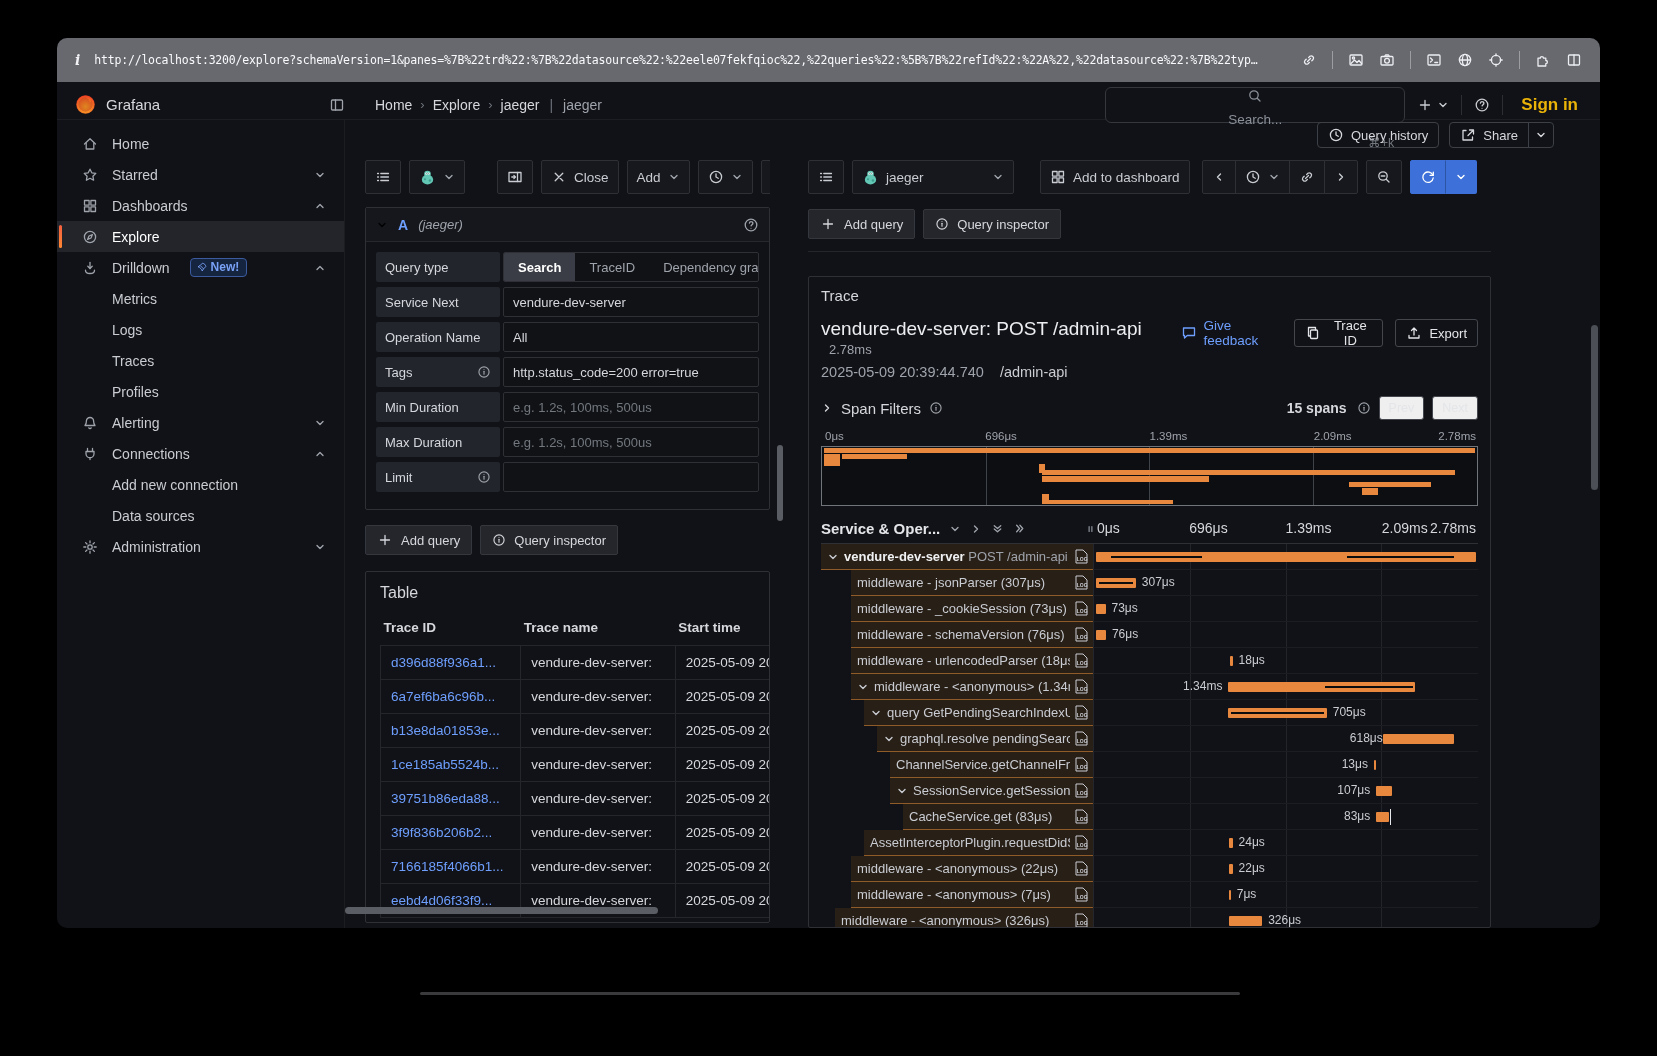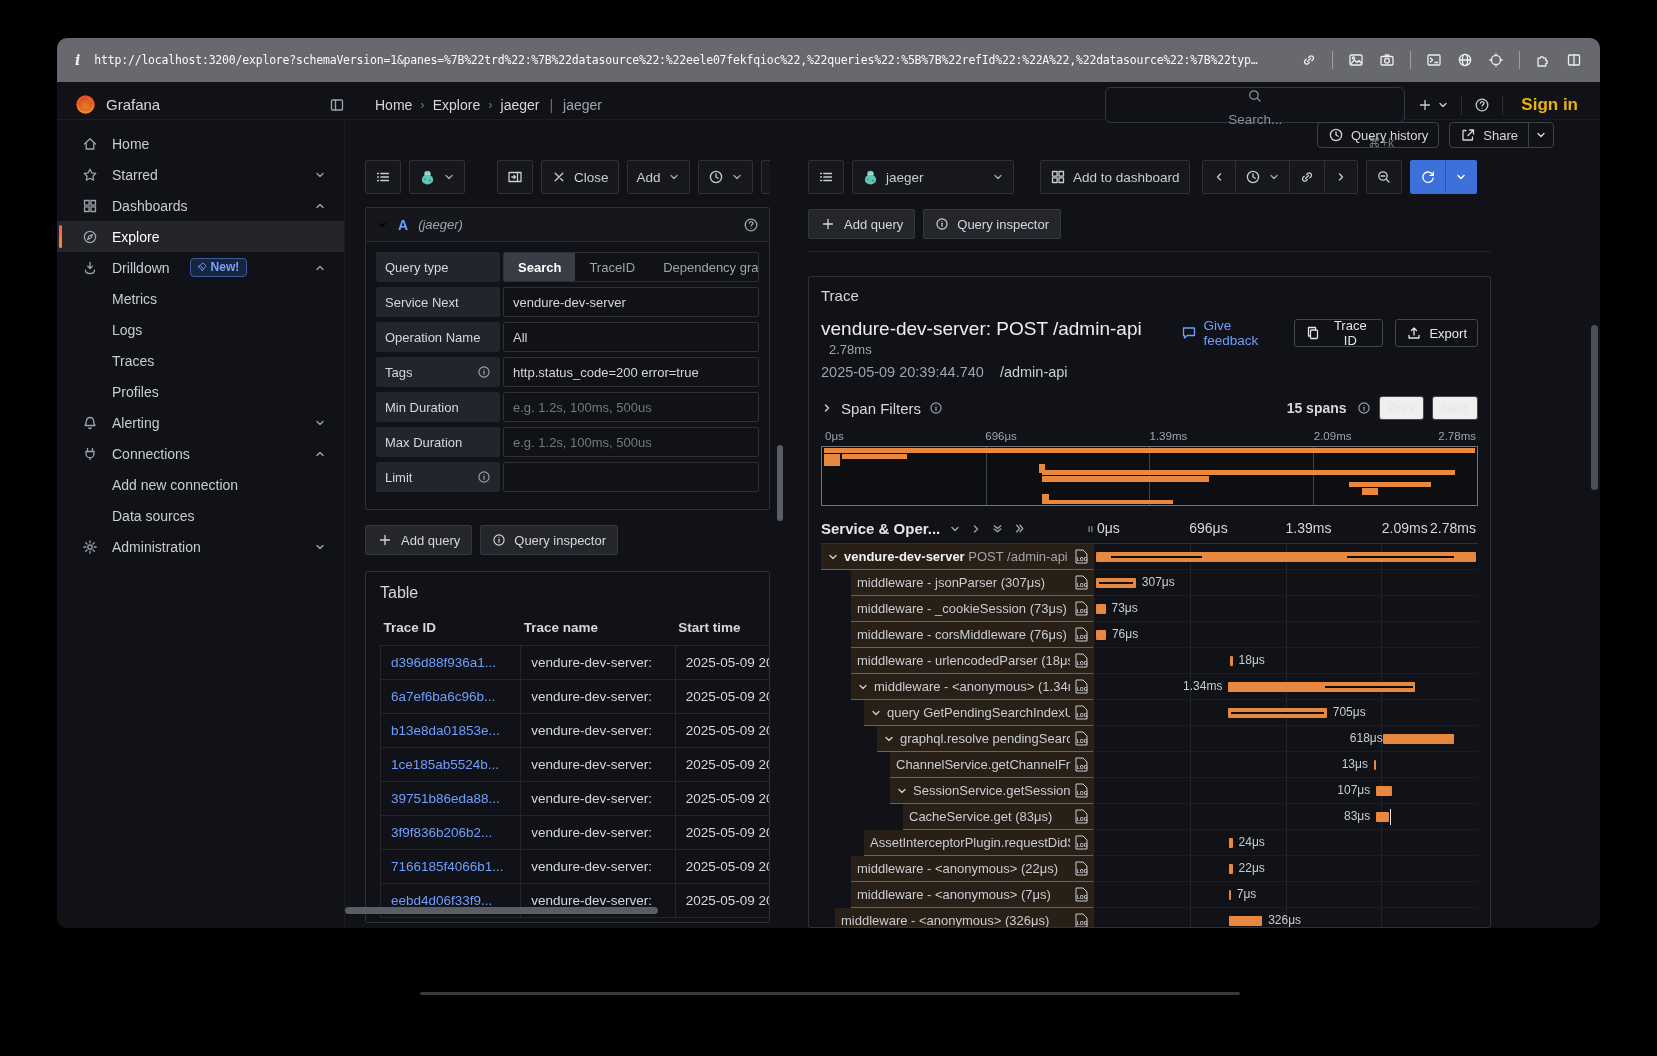--- a/index.html
+++ b/index.html
@@ -1016,21 +1016,21 @@
                       </div>
                     </div>
                     <div class="sr-tl">
                       <div class="sr-bar" style="left: 0.4%; width: 2.6%;"></div>
                       <span class="sr-dur" style="left: 3%; margin-left: 6px;">73μs</span>
                     </div>
                   </div>
                   <div class="span-row">
                     <div class="sr-name">
                       <div class="sr-bg" style="margin-left: 30px;">
-                        <span class="sr-text">middleware - corsMiddleware (76μs)</span>
+                        <span class="sr-text">middleware - schemaVersion (76μs)</span>
                         <span class="icon sr-log">
                           <svg width="13" height="15" viewBox="0 0 13 15" fill="none">
                             <path d="M1 1h7l4 4v9H1z" stroke="#c9ccd2" stroke-width="1"></path>
                             <text x="1.8" y="11.6" font-size="5" fill="#c9ccd2" font-family="sans-serif" font-weight="700">LOG</text>
                           </svg>
                         </span>
                       </div>
                     </div>
                     <div class="sr-tl">
                       <div class="sr-bar" style="left: 0.4%; width: 2.7%;"></div>

